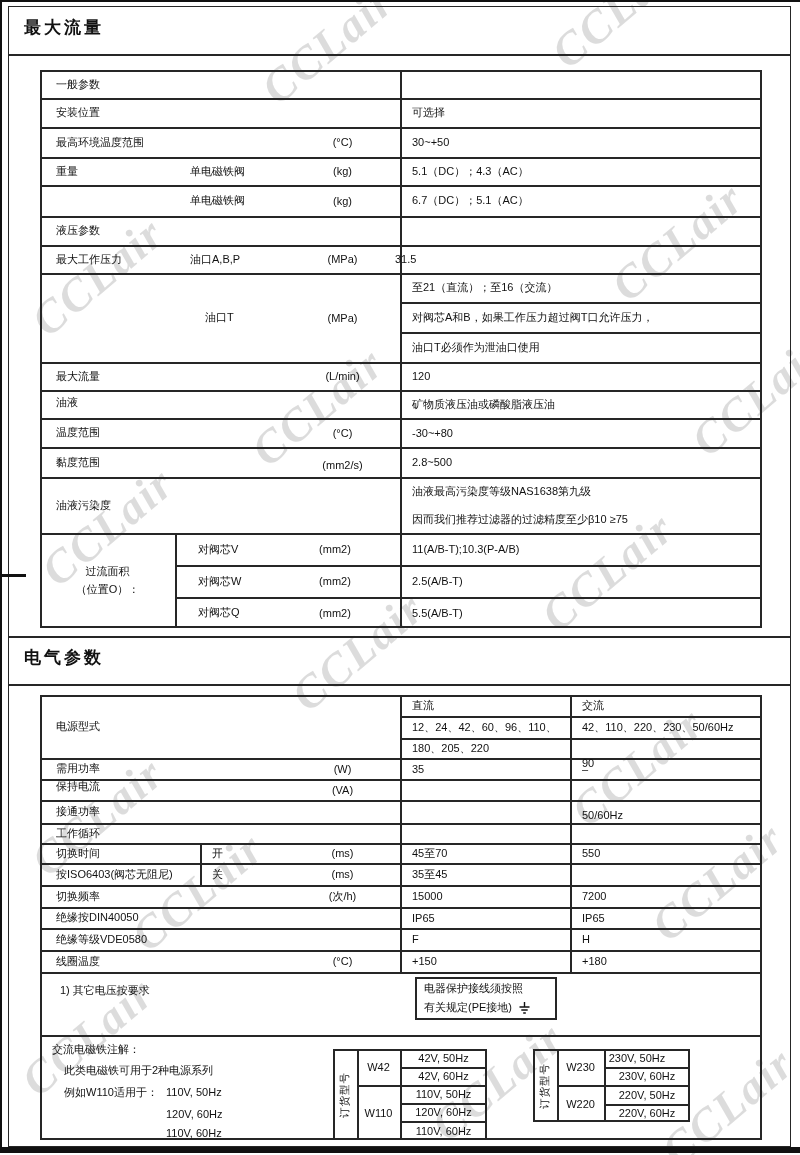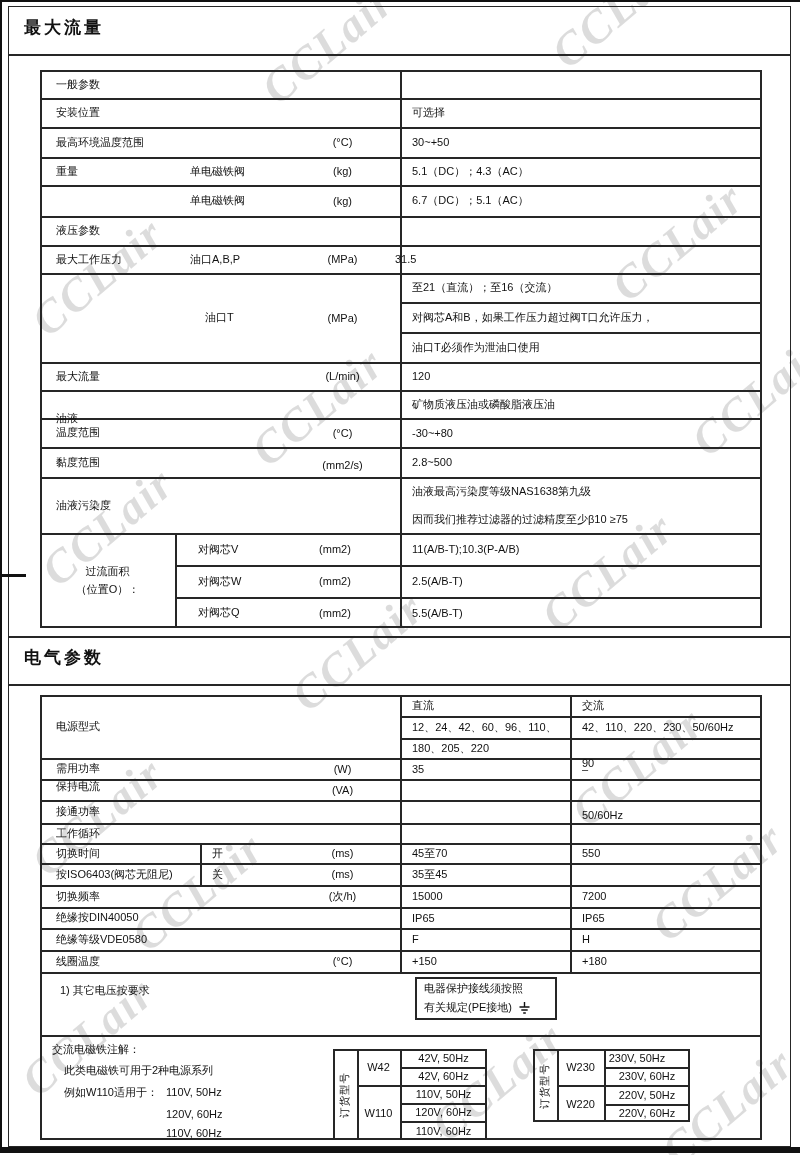--- a/index.html
+++ b/index.html
@@ -103,21 +103,21 @@
   <div class="c" style="left:205px;top:273px;width:80px;height:89px">油口T</div>
   <div class="c cc" style="left:285px;top:273px;width:115px;height:89px">(MPa)</div>
   <div class="c" style="left:412px;top:273px;width:345px;height:29px">至21（直流）；至16（交流）</div>
   <div class="c" style="left:412px;top:302px;width:345px;height:30px">对阀芯A和B，如果工作压力超过阀T口允许压力，</div>
   <div class="c" style="left:412px;top:332px;width:345px;height:30px">油口T必须作为泄油口使用</div>
 
   <div class="c" style="left:56px;top:362px;width:230px;height:28px">最大流量</div>
   <div class="c cc" style="left:285px;top:362px;width:115px;height:28px">(L/min)</div>
   <div class="c" style="left:412px;top:362px;width:345px;height:28px">120</div>
 
-  <div class="c" style="left:56px;top:404px;width:230px;height:28px">油液</div>
+  <div class="c" style="left:56px;top:388px;width:230px;height:28px">油液</div>
   <div class="c" style="left:412px;top:390px;width:345px;height:28px">矿物质液压油或磷酸脂液压油</div>
 
   <div class="c" style="left:56px;top:418px;width:230px;height:29px">温度范围</div>
   <div class="c cc" style="left:285px;top:418px;width:115px;height:29px">(°C)</div>
   <div class="c" style="left:412px;top:418px;width:345px;height:29px">-30~+80</div>
 
   <div class="c" style="left:56px;top:447px;width:230px;height:30px">黏度范围</div>
   <div class="c cc" style="left:285px;top:452px;width:115px;height:25px">(mm2/s)</div>
   <div class="c" style="left:412px;top:447px;width:345px;height:30px">2.8~500</div>
 

